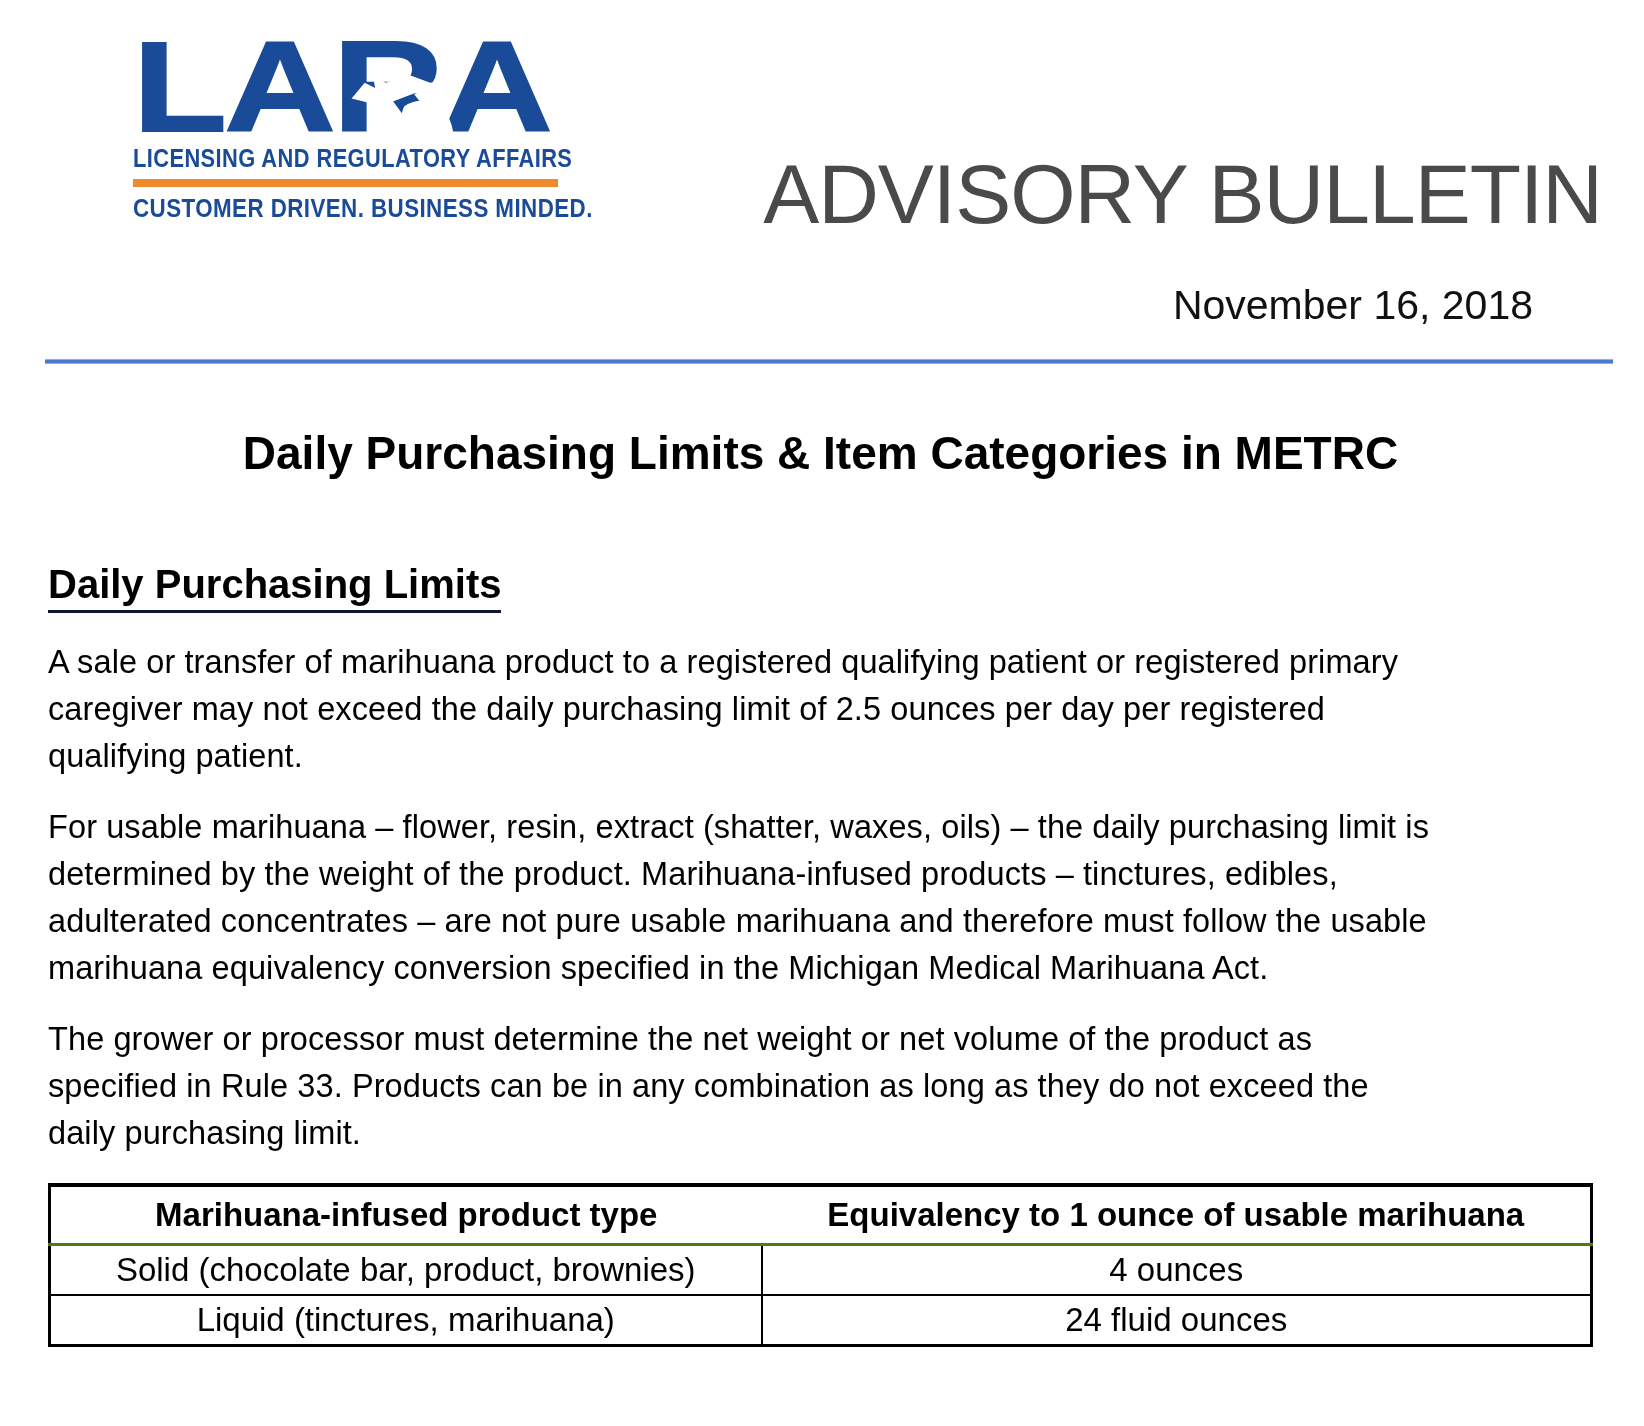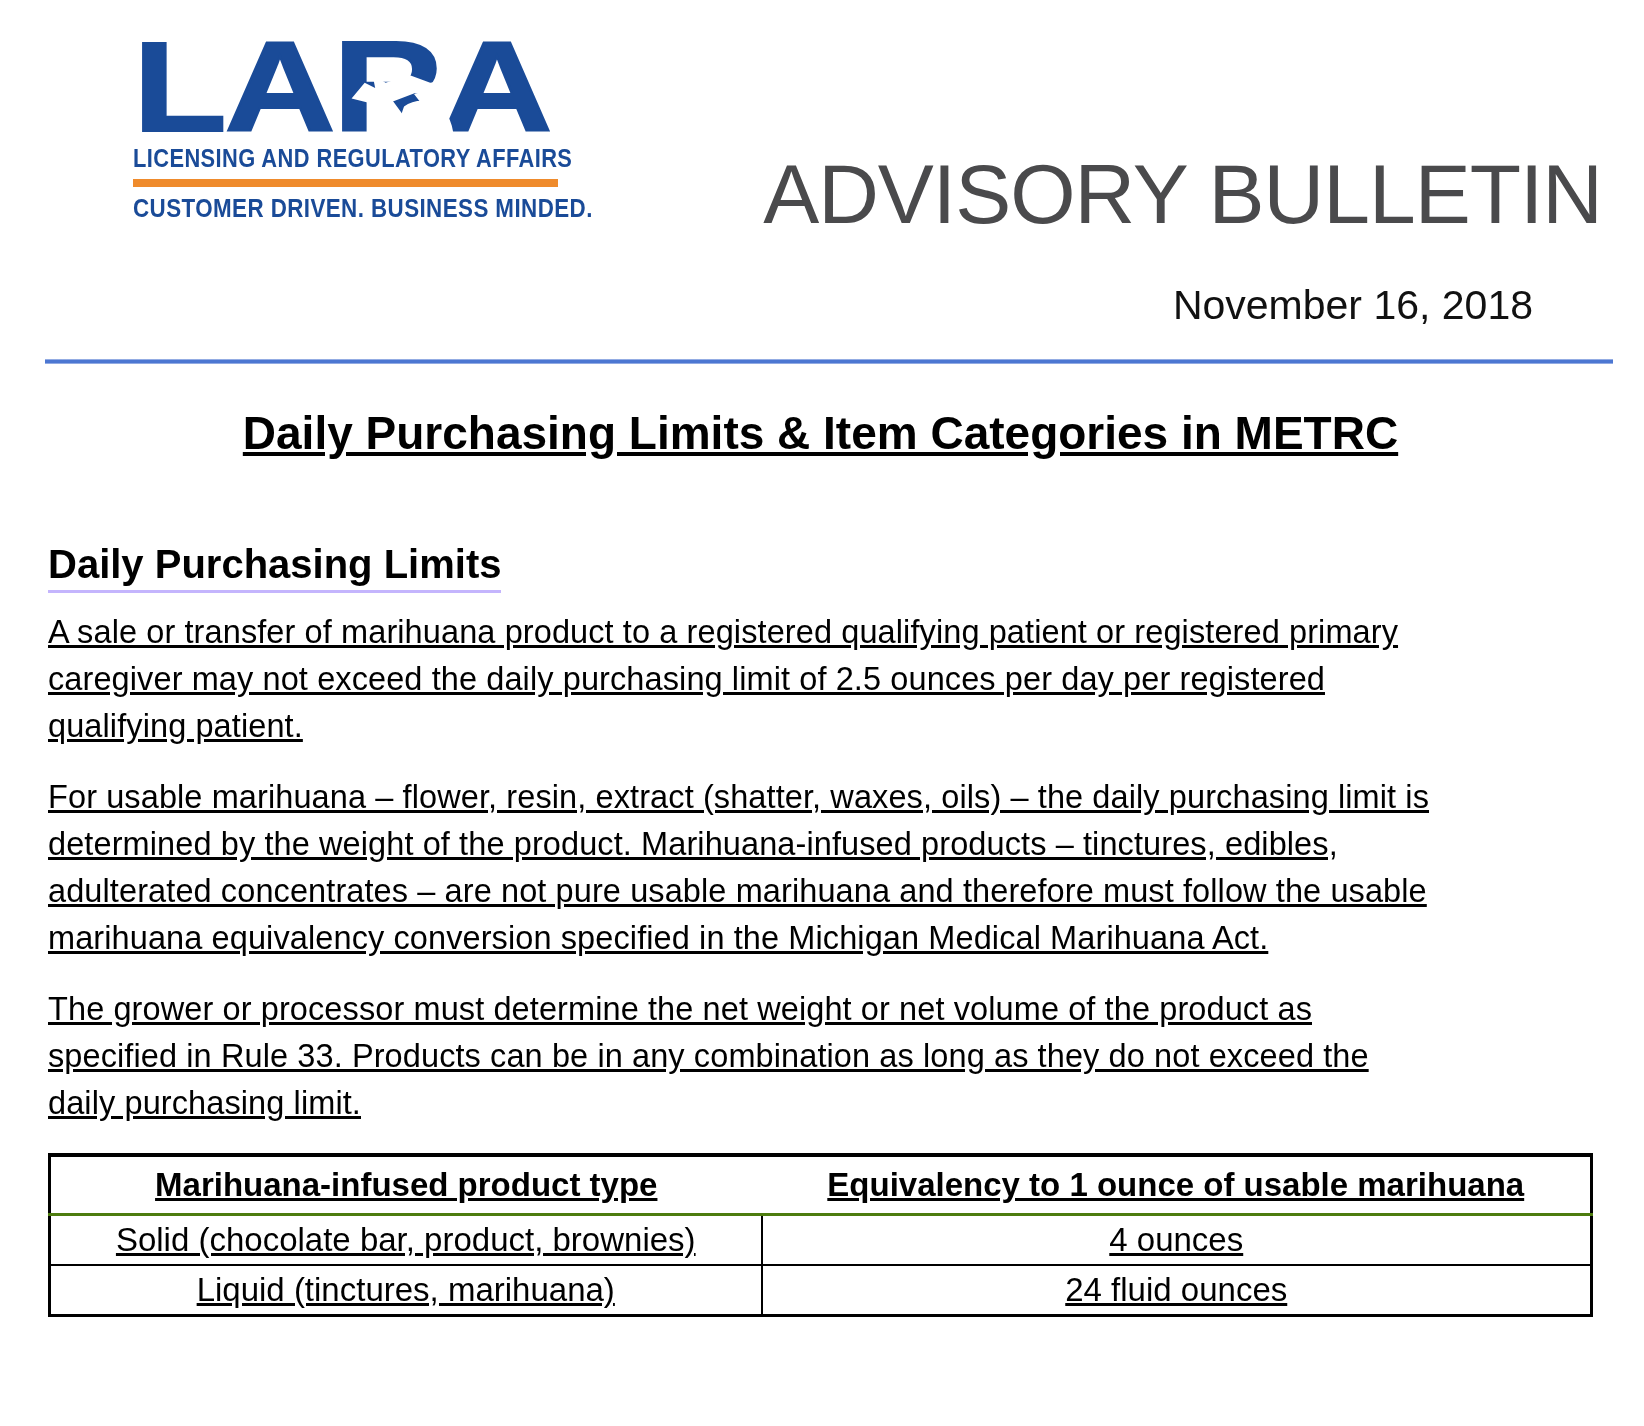--- a/index.html
+++ b/index.html
@@ -35,28 +35,28 @@
   .bulletin-date {
     position:absolute; top:282px; right:111px;
     font-size:41px; color:#111; white-space:nowrap;
   }
   .rule {
     position:absolute; top:359px; left:45px; width:1568px; height:5px;
     background:linear-gradient(#b7c7ec, #4c77d2 30%, #4c77d2 72%, #b7c7ec);
   }
 
   
-  .content { position:absolute; left:48px; top:392px; width:1545px;text-decoration:underline; }
+  .content { position:absolute; left:48px; top:412px; width:1545px; }
   .main-heading { font-size:46px; font-weight:bold; text-align:center; margin-top:14px; letter-spacing:0; }
   .section-heading { margin-top:82px; }
   .section-heading span {
     display:inline-block; font-size:40px; font-weight:bold;
-    border-bottom:3px solid #c4b5fd; padding-bottom:3px;
+    border-bottom:3px solid #0f172a; padding-bottom:3px;
   }
-  .para { font-size:32.5px; line-height:47px; margin-top:16px; letter-spacing:0.1px; }
+  .para { font-size:32.5px; line-height:47px; margin-top:26px; letter-spacing:0.1px; }
   .para + .para { margin-top:24px; }
 
   
   table.conversion { border-collapse:collapse; table-layout:fixed; width:1542px; margin-top:26px; border:3px solid #000; border-top-width:4px; }
   table.conversion col.c1 { width:712px; }
   table.conversion col.c2 { width:830px; }
   table.conversion th {
     font-size:33px; font-weight:bold; text-align:center; padding:9px 8px;
     border-bottom:3px solid #4d7c0f; border-left:none; border-right:none;
   }

